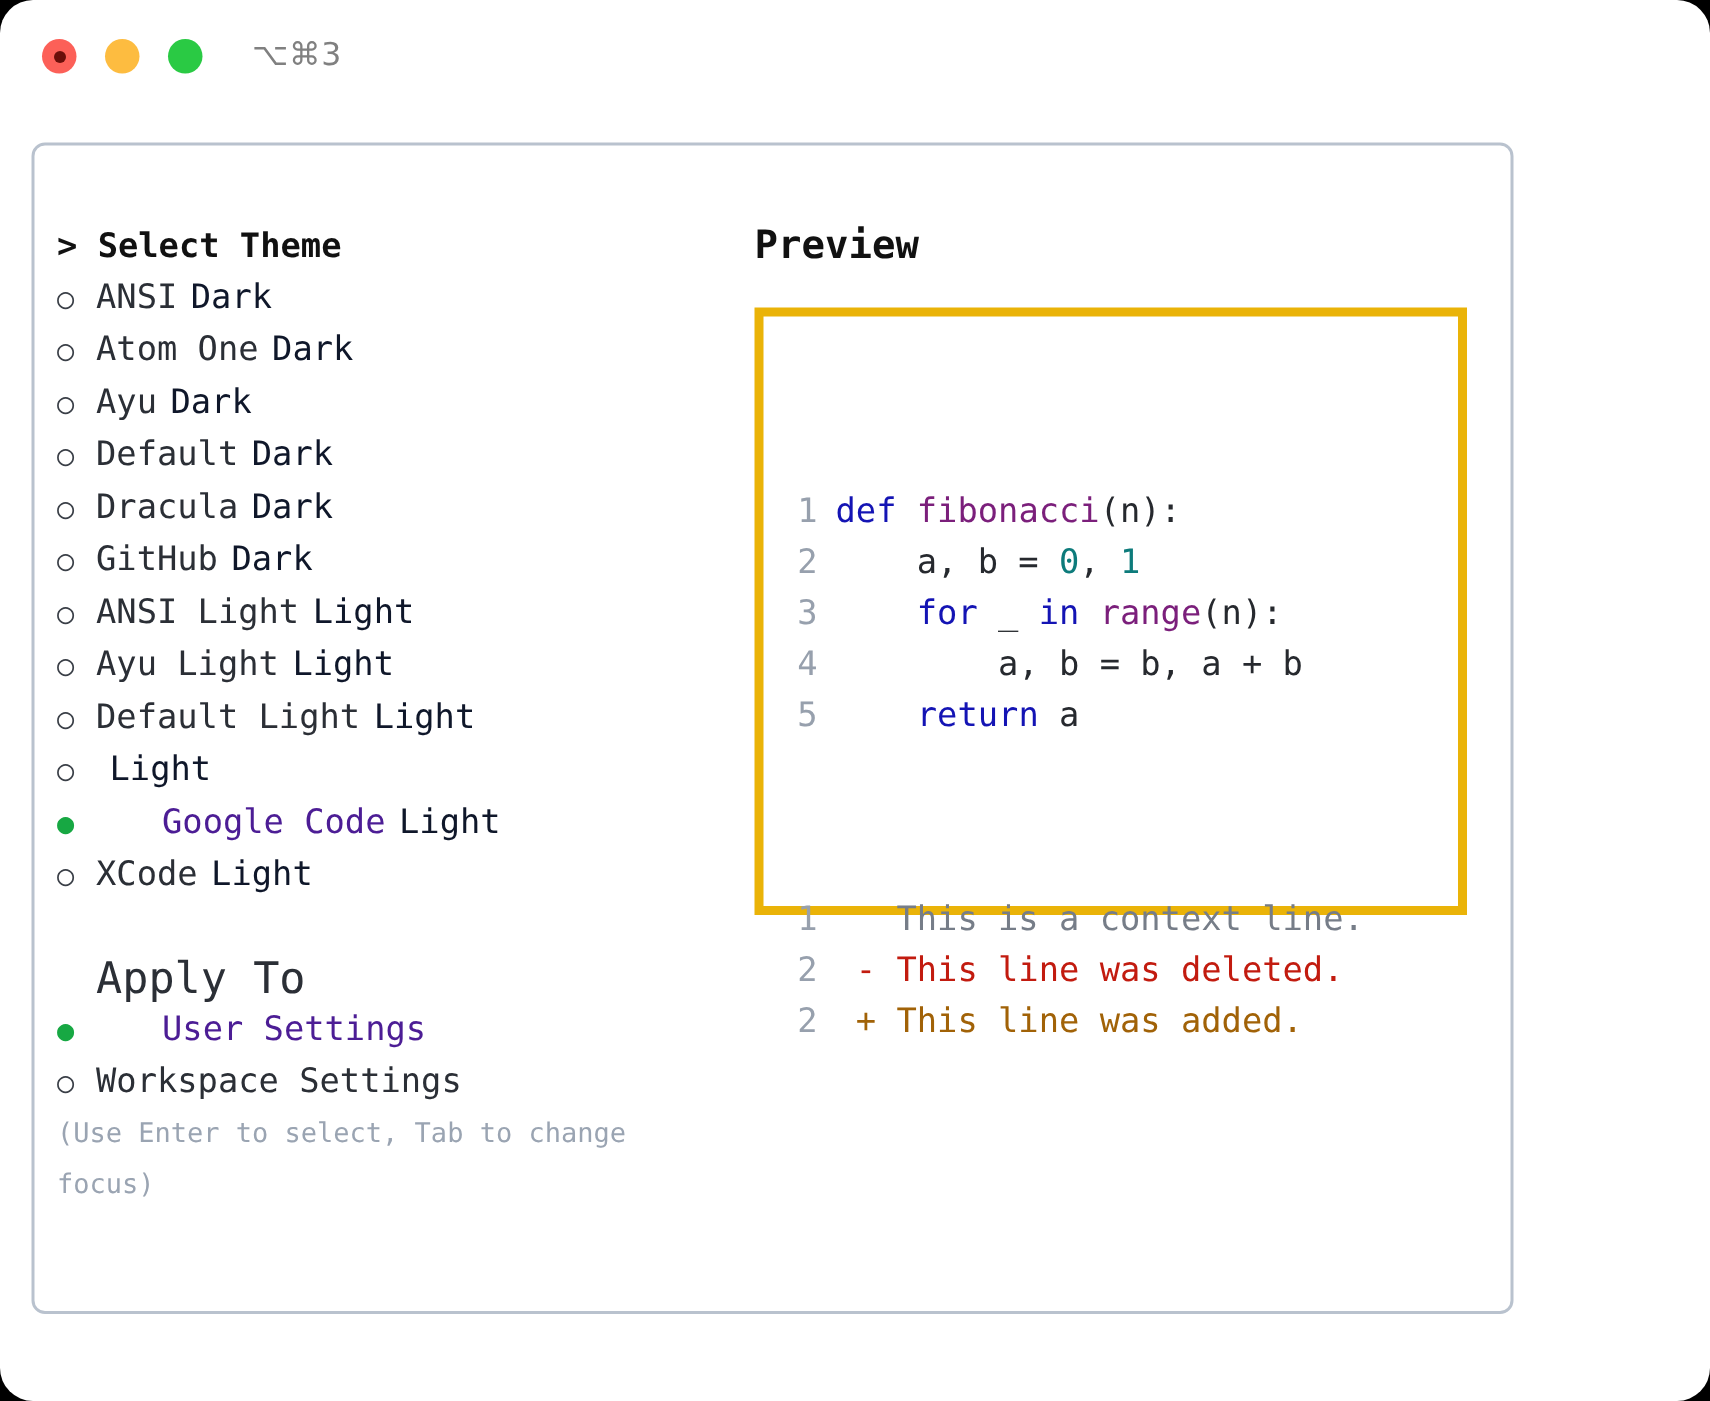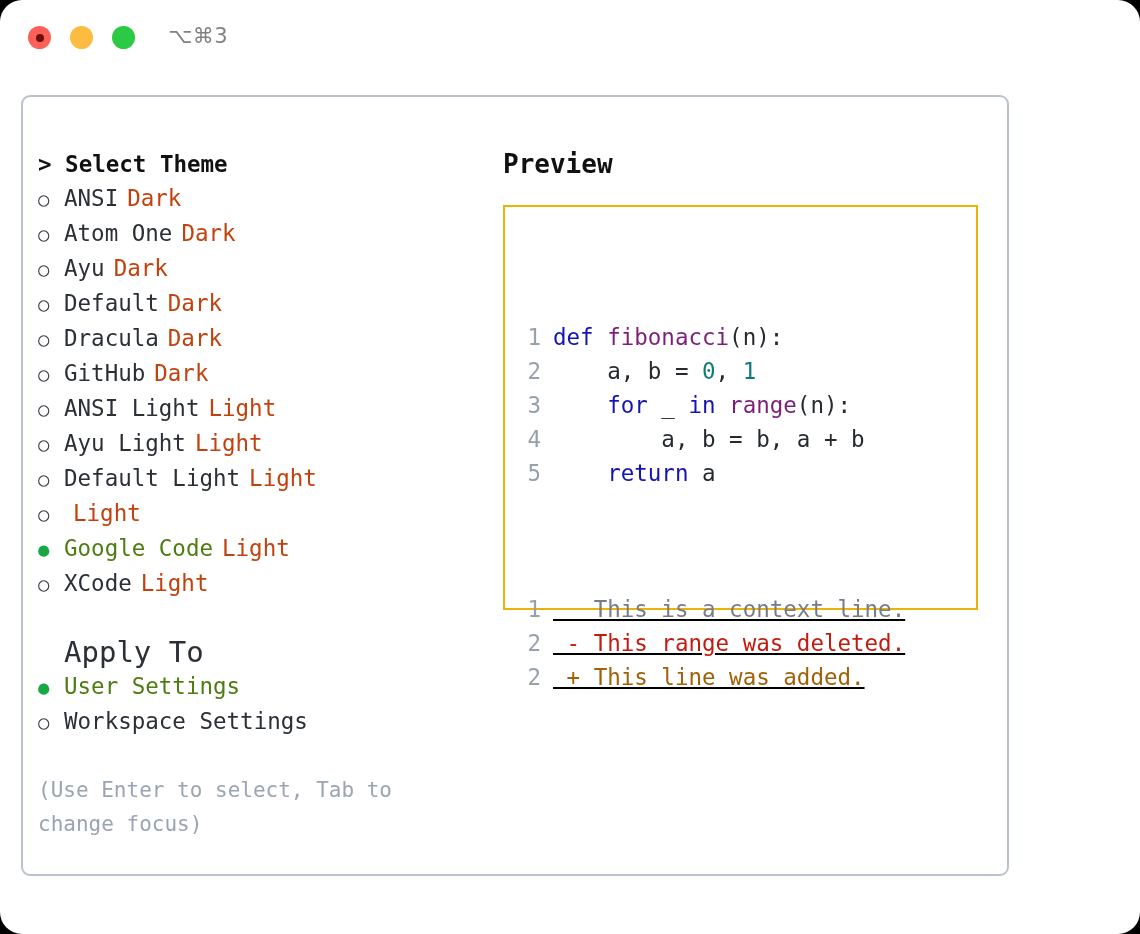--- a/index.html
+++ b/index.html
@@ -106,36 +106,35 @@
   .bullet {
     display: inline-block;
     width: 26px;
     flex: none;
     font-size: 19px;
     line-height: 34px;
     color: #3a3f47;
   }
   .bullet.sel { color: #17a843; }
   .opt-label { color: #2b2f36; }
-  .opt-label.sel { color: #4d7c0f; }
+  .opt-label.sel { color: #4c1d95; margin-left: 44px; }
   .opt-tag {
-    color: #c2410c;
+    color: #0f172a;
     margin-left: 9px;
   }
   .group-head {
     font-size: 29px;
     color: #2b2f36;
     line-height: 34px;
     padding-left: 26px;
     white-space: pre;
   }
   .spacer-row { height: 34px; }
   .hint {
-    margin-top: 34px;
-    font-size: 21px;
+    font-size: 18px;
     line-height: 34px;
     color: #9aa4b2;
     width: 420px;
   }
   
   .right-col {
     position: absolute;
     left: 480px;
     top: 50px;
     width: 490px;
@@ -143,21 +142,21 @@
   .preview-title {
     font-size: 26px;
     font-weight: bold;
     color: #111111;
     line-height: 34px;
   }
   .preview-box {
     margin-top: 24px;
     width: 475px;
     height: 405px;
-    border: 2px solid #eab308;
+    border: 6px solid #eab308;
     background: #ffffff;
     box-sizing: border-box;
     position: relative;
   }
   .code {
     position: absolute;
     left: 14px;
     top: 45px;
     font-size: 22.5px;
     line-height: 34px;
@@ -168,21 +167,21 @@
     display: inline-block;
     width: 22px;
     text-align: right;
     color: #97a0ad;
     margin-right: 12px;
   }
   .kw  { color: #1414b4; }
   .fn  { color: #7b1f7b; }
   .num { color: #0d7b7b; }
   .pl  { color: #26292e; }
-  .diff-block { margin-top: 34px; text-decoration: underline; }
+  .diff-block { margin-top: 34px; }
   .d-ctx { color: #767d88; }
   .d-del { color: #c21b0f; }
   .d-add { color: #a16207; }
 </style>
 </head>
 <body>
 
 <div class="window">
 
   <div class="titlebar">
@@ -223,20 +222,20 @@
           </div>
 
         <div class="hint">(Use Enter to select, Tab to change focus)</div>
       </div>
 
       <div class="right-col">
         <div class="preview-title">Preview</div>
         <div class="preview-box">
           <div class="code">
             <div id="code-lines"><div class="code-line"><span class="ln">1</span><span class="kw">def</span><span class="pl"> </span><span class="fn">fibonacci</span><span class="pl">(n):</span></div><div class="code-line"><span class="ln">2</span><span class="pl">    a, b = </span><span class="num">0</span><span class="pl">, </span><span class="num">1</span></div><div class="code-line"><span class="ln">3</span><span class="pl">    </span><span class="kw">for</span><span class="pl"> _ </span><span class="kw">in</span><span class="pl"> </span><span class="fn">range</span><span class="pl">(n):</span></div><div class="code-line"><span class="ln">4</span><span class="pl">        a, b = b, a + b</span></div><div class="code-line"><span class="ln">5</span><span class="pl">    </span><span class="kw">return</span><span class="pl"> a</span></div></div>
-            <div class="diff-block" id="diff-lines"><div class="code-line"><span class="ln">1</span><span class="d-ctx">   This is a context line.</span></div><div class="code-line"><span class="ln">2</span><span class="d-del"> - This range was deleted.</span></div><div class="code-line"><span class="ln">2</span><span class="d-add"> + This line was added.</span></div></div>
+            <div class="diff-block" id="diff-lines"><div class="code-line"><span class="ln">1</span><span class="d-ctx">   This is a context line.</span></div><div class="code-line"><span class="ln">2</span><span class="d-del"> - This line was deleted.</span></div><div class="code-line"><span class="ln">2</span><span class="d-add"> + This line was added.</span></div></div>
           </div>
         </div>
       </div>
 
     </div>
   </div>
 </div>
 
 </body></html>

